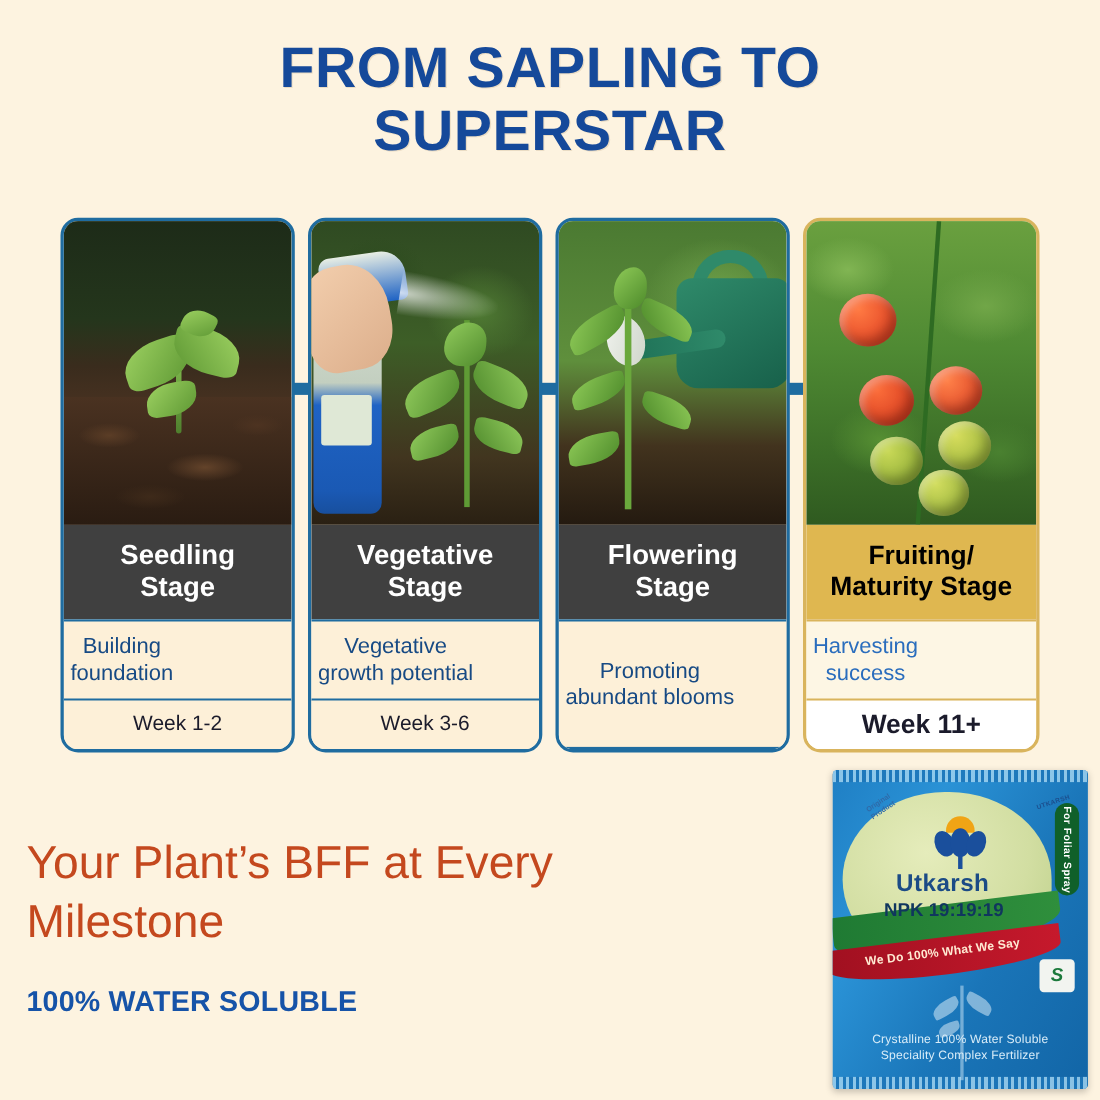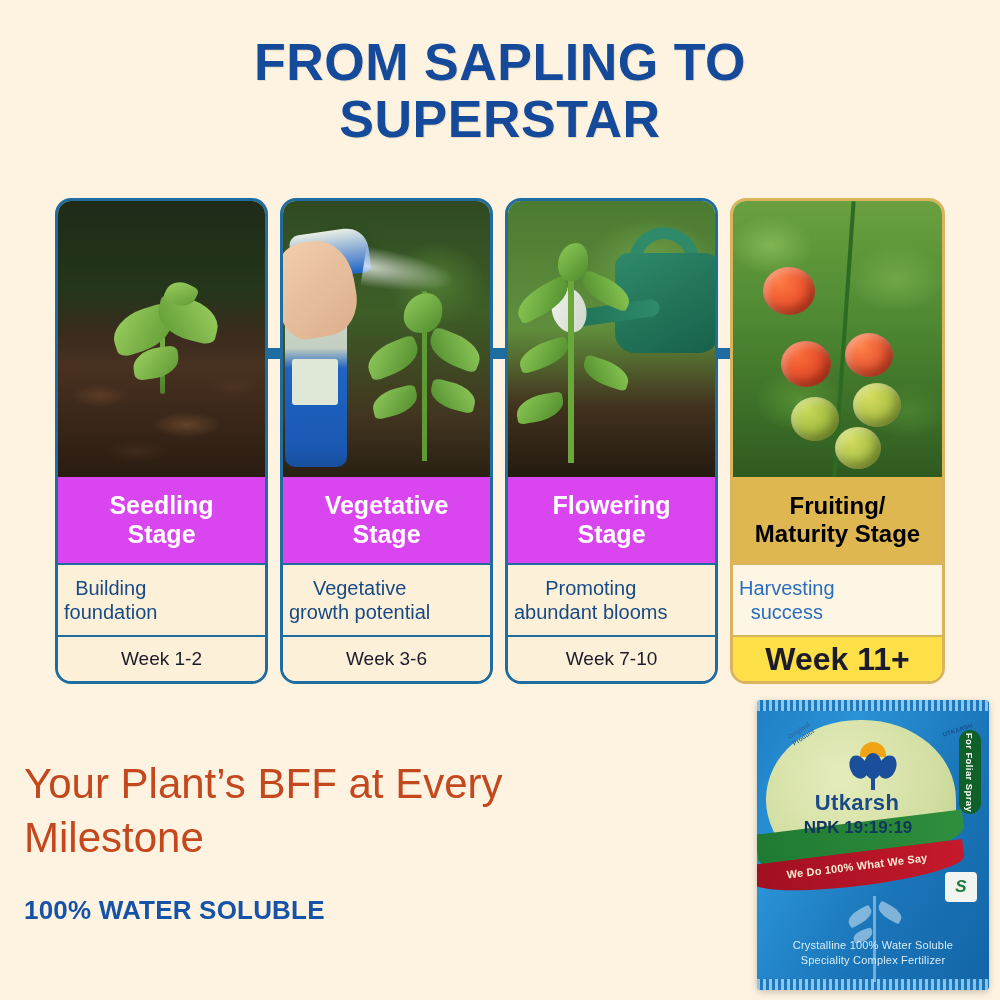--- a/index.html
+++ b/index.html
@@ -212,21 +212,21 @@
   .ph-tomato .tom.r2 { width: 50px; height: 46px; left: 48px;  top: 140px; background: radial-gradient(circle at 34% 30%, #fb6d3a, #cd2f18); }
   .ph-tomato .tom.r3 { width: 48px; height: 44px; left: 112px; top: 132px; background: radial-gradient(circle at 34% 30%, #ff8149, #d4351c); }
   .ph-tomato .tom.g1 { width: 48px; height: 44px; left: 120px; top: 182px; background: radial-gradient(circle at 34% 30%, #d6dd5c, #8aa832); }
   .ph-tomato .tom.g2 { width: 48px; height: 44px; left: 58px;  top: 196px; background: radial-gradient(circle at 34% 30%, #c9d957, #7fa02e); }
   .ph-tomato .tom.g3 { width: 46px; height: 42px; left: 102px; top: 226px; background: radial-gradient(circle at 34% 30%, #d3de5f, #86a431); }
 
   
   .card-title {
     flex: none;
     height: 86px;
-    background: #d946ef;
+    background: #404040;
     color: #ffffff;
     font-size: 25px;
     font-weight: 700;
     line-height: 1.16;
     display: flex;
     align-items: center;
     justify-content: center;
     text-align: center;
     padding: 0 6px;
   }
@@ -264,22 +264,22 @@
     background: #fdf0d8;
     color: #1b1b2b;
     font-size: 19px;
     font-weight: 400;
     display: flex;
     align-items: center;
     justify-content: center;
     text-align: center;
   }
   .stage-card.s4 .card-week {
-    background: #fde047;
-    font-size: 32px;
+    background: #ffffff;
+    font-size: 24px;
     font-weight: 700;
   }
 
   
   #tagline {
     position: absolute;
     top: 757px;
     left: 24px;
     width: 660px;
     font-size: 42px;
@@ -503,21 +503,20 @@
         <span>Flowering</span><br>
         <span>Stage</span>
       </div>
     </div>
     <div class="card-desc">
       <div>
         <span>Promoting</span><br>
         <span>abundant blooms</span>
       </div>
     </div>
-    <div class="card-week">Week 7-10</div>
   </div>
 
   <div class="stage-card s4">
     <div class="card-photo ph-tomato">
       <div class="leafbg"></div>
       <div class="vine"></div>
       <div class="tom r1"></div>
       <div class="tom r2"></div>
       <div class="tom r3"></div>
       <div class="tom g1"></div>

